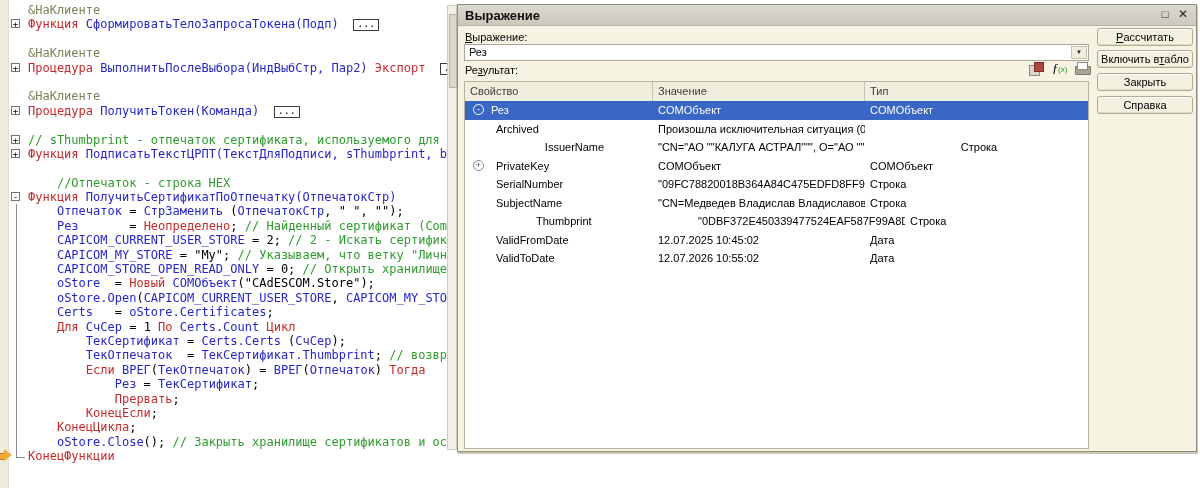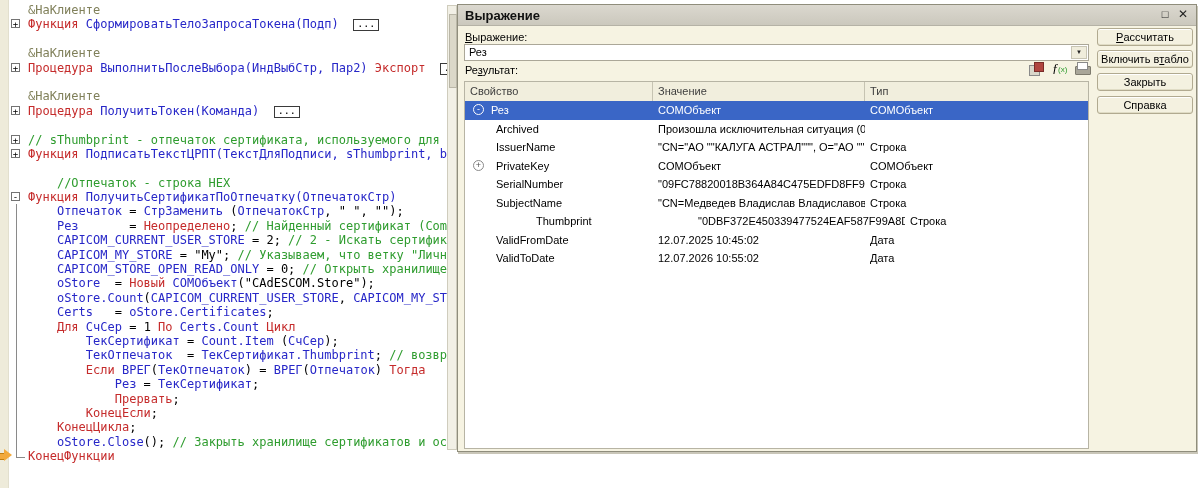--- a/index.html
+++ b/index.html
@@ -93,24 +93,24 @@
       <div class="cl"><span class="gut"><span class="fold">+</span></span><span class="tok-k">Функция</span><span class="tok-p"> </span><span class="tok-i">ПодписатьТекстЦРПТ(ТекстДляПодписи, sThumbprint, bDe</span></div>
       <div class="cl"><span class="gut"></span></div>
       <div class="cl"><span class="gut"></span><span class="tok-p">    </span><span class="tok-c">//Отпечаток - строка HEX</span></div>
       <div class="cl"><span class="gut"><span class="fold">-</span></span><span class="tok-k">Функция</span><span class="tok-p"> </span><span class="tok-i">ПолучитьСертификатПоОтпечатку(ОтпечатокСтр)</span></div>
       <div class="cl"><span class="gut"><span class="tline"></span></span><span class="tok-p">    </span><span class="tok-i">Отпечаток</span><span class="tok-p"> = </span><span class="tok-i">СтрЗаменить</span><span class="tok-p"> (</span><span class="tok-i">ОтпечатокСтр</span><span class="tok-p">, " ", "");</span></div>
       <div class="cl"><span class="gut"><span class="tline"></span></span><span class="tok-p">    </span><span class="tok-i">Рез</span><span class="tok-p">       = </span><span class="tok-k">Неопределено</span><span class="tok-p">; </span><span class="tok-c">// Найденный сертификат (Com-объ</span></div>
       <div class="cl"><span class="gut"><span class="tline"></span></span><span class="tok-p">    </span><span class="tok-i">CAPICOM_CURRENT_USER_STORE</span><span class="tok-p"> = 2; </span><span class="tok-c">// 2 - Искать сертификат</span></div>
       <div class="cl"><span class="gut"><span class="tline"></span></span><span class="tok-p">    </span><span class="tok-i">CAPICOM_MY_STORE</span><span class="tok-p"> = "My"; </span><span class="tok-c">// Указываем, что ветку "Личное</span></div>
       <div class="cl"><span class="gut"><span class="tline"></span></span><span class="tok-p">    </span><span class="tok-i">CAPICOM_STORE_OPEN_READ_ONLY</span><span class="tok-p"> = 0; </span><span class="tok-c">// Открыть хранилище т</span></div>
       <div class="cl"><span class="gut"><span class="tline"></span></span><span class="tok-p">    </span><span class="tok-i">oStore</span><span class="tok-p">  = </span><span class="tok-k">Новый</span><span class="tok-p"> </span><span class="tok-i">COMОбъект</span><span class="tok-p">("CAdESCOM.Store");</span></div>
-      <div class="cl"><span class="gut"><span class="tline"></span></span><span class="tok-p">    </span><span class="tok-i">oStore.Count</span><span class="tok-p">(</span><span class="tok-i">CAPICOM_CURRENT_USER_STORE</span><span class="tok-p">, </span><span class="tok-i">CAPICOM_MY_STORE</span></div>
+      <div class="cl"><span class="gut"><span class="tline"></span></span><span class="tok-p">    </span><span class="tok-i">oStore.Open</span><span class="tok-p">(</span><span class="tok-i">CAPICOM_CURRENT_USER_STORE</span><span class="tok-p">, </span><span class="tok-i">CAPICOM_MY_STORE</span></div>
       <div class="cl"><span class="gut"><span class="tline"></span></span><span class="tok-p">    </span><span class="tok-i">Certs</span><span class="tok-p">   = </span><span class="tok-i">oStore.Certificates</span><span class="tok-p">;</span></div>
       <div class="cl"><span class="gut"><span class="tline"></span></span><span class="tok-p">    </span><span class="tok-k">Для</span><span class="tok-p"> </span><span class="tok-i">СчСер</span><span class="tok-p"> = 1 </span><span class="tok-k">По</span><span class="tok-p"> </span><span class="tok-i">Certs.Count</span><span class="tok-p"> </span><span class="tok-k">Цикл</span></div>
-      <div class="cl"><span class="gut"><span class="tline"></span></span><span class="tok-p">        </span><span class="tok-i">ТекСертификат</span><span class="tok-p"> = </span><span class="tok-i">Count.Item</span><span class="tok-p"> (</span><span class="tok-i">СчСер</span><span class="tok-p">);</span></div>
+      <div class="cl"><span class="gut"><span class="tline"></span></span><span class="tok-p">        </span><span class="tok-i">ТекСертификат</span><span class="tok-p"> = </span><span class="tok-i">Certs.Certs</span><span class="tok-p"> (</span><span class="tok-i">СчСер</span><span class="tok-p">);</span></div>
       <div class="cl"><span class="gut"><span class="tline"></span></span><span class="tok-p">        </span><span class="tok-i">ТекОтпечаток</span><span class="tok-p">  = </span><span class="tok-i">ТекСертификат.Thumbprint</span><span class="tok-p">; </span><span class="tok-c">// возвращ</span></div>
       <div class="cl"><span class="gut"><span class="tline"></span></span><span class="tok-p">        </span><span class="tok-k">Если</span><span class="tok-p"> </span><span class="tok-i">ВРЕГ</span><span class="tok-p">(</span><span class="tok-i">ТекОтпечаток</span><span class="tok-p">) = </span><span class="tok-i">ВРЕГ</span><span class="tok-p">(</span><span class="tok-i">Отпечаток</span><span class="tok-p">) </span><span class="tok-k">Тогда</span></div>
       <div class="cl"><span class="gut"><span class="tline"></span></span><span class="tok-p">            </span><span class="tok-i">Рез</span><span class="tok-p"> = </span><span class="tok-i">ТекСертификат</span><span class="tok-p">;</span></div>
       <div class="cl"><span class="gut"><span class="tline"></span></span><span class="tok-p">            </span><span class="tok-k">Прервать</span><span class="tok-p">;</span></div>
       <div class="cl"><span class="gut"><span class="tline"></span></span><span class="tok-p">        </span><span class="tok-k">КонецЕсли</span><span class="tok-p">;</span></div>
       <div class="cl"><span class="gut"><span class="tline"></span></span><span class="tok-p">    </span><span class="tok-k">КонецЦикла</span><span class="tok-p">;</span></div>
       <div class="cl"><span class="gut"><span class="tline"></span></span><span class="tok-p">    </span><span class="tok-i">oStore.Close</span><span class="tok-p">(); </span><span class="tok-c">// Закрыть хранилище сертификатов и осво</span></div>
       <div class="cl"><span class="gut"><span class="tcorner"></span></span><span class="tok-k">КонецФункции</span></div>
     </div>
   <div id="dbg-arrow" style="top: 450.4px;">
@@ -171,21 +171,21 @@
           <span class="tg">-</span>
           <span class="td-name">Рез</span>
           <span class="td-val">COMОбъект</span>
           <span class="td-type">COMОбъект</span>
         </div>
         <div class="tr" style="top: 18.5px;">
           <span class="td-name">Archived</span>
           <span class="td-val">Произошла исключительная ситуация (0x80...</span>
           <span class="td-type"></span>
         </div>
-        <div class="tr" style="top: 37px;">
+        <div class="tr" style="top: 37px; text-align: center;">
           <span class="td-name">IssuerName</span>
           <span class="td-val">"CN="АО ""КАЛУГА АСТРАЛ""", O="АО ""К...</span>
           <span class="td-type">Строка</span>
         </div>
         <div class="tr" style="top: 55.5px;">
           <span class="tg">+</span>
           <span class="td-name">PrivateKey</span>
           <span class="td-val">COMОбъект</span>
           <span class="td-type">COMОбъект</span>
         </div>

